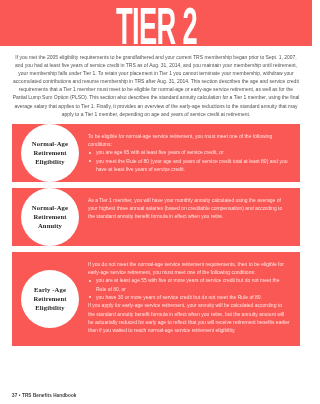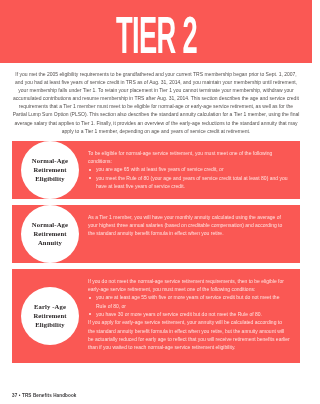--- a/index.html
+++ b/index.html
@@ -11,21 +11,21 @@
     height: 404px;
     background: #ffffff;
     font-family: "Liberation Sans", sans-serif;
     overflow: hidden;
     position: relative;
   }
 
   
   .header-banner {
     width: 312px;
-    height: 63px;
+    height: 46px;
     background: #fa5854;
     display: flex;
     align-items: center;
     justify-content: center;
     overflow: hidden;
   }
   .header-title {
     color: #ffffff;
     font-family: "Liberation Sans Narrow", "Liberation Sans", sans-serif;
     font-weight: bold;

